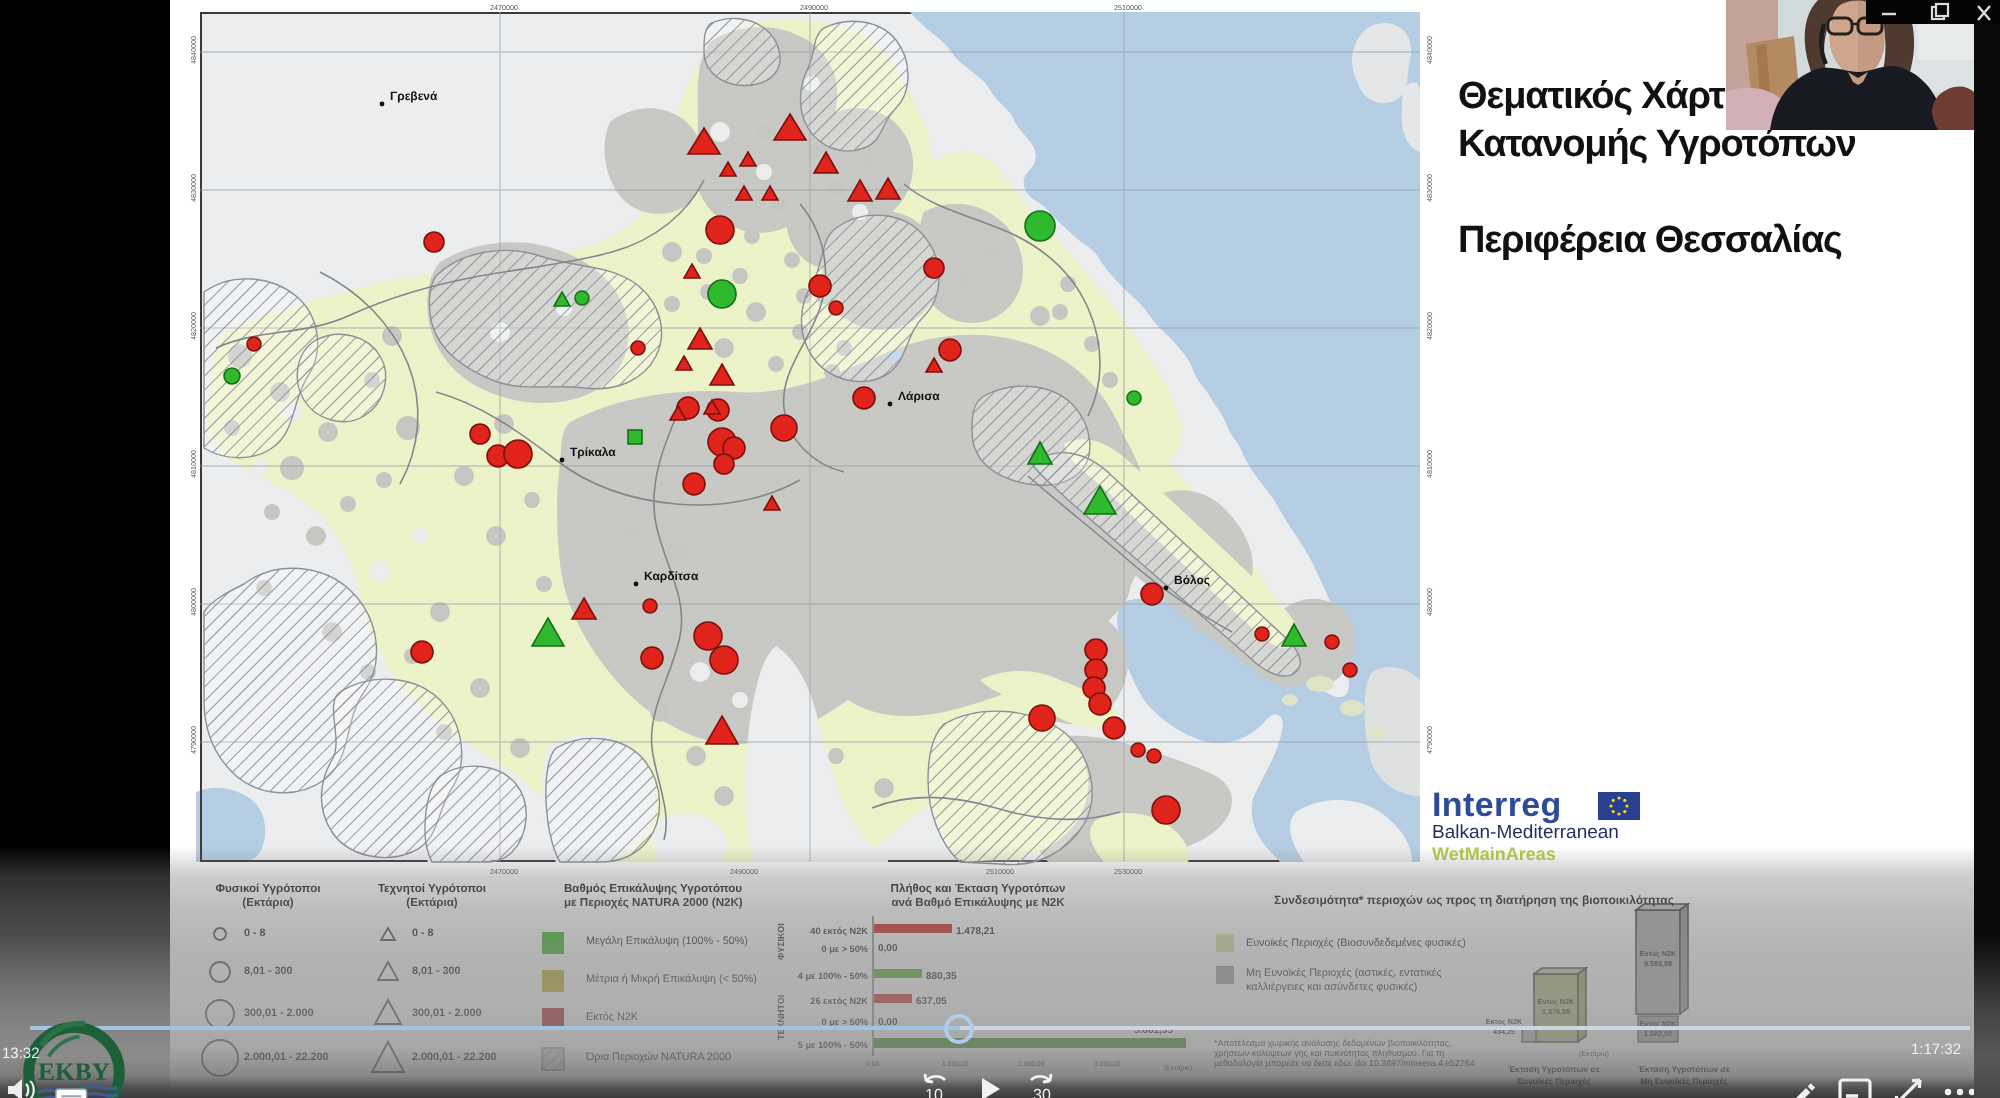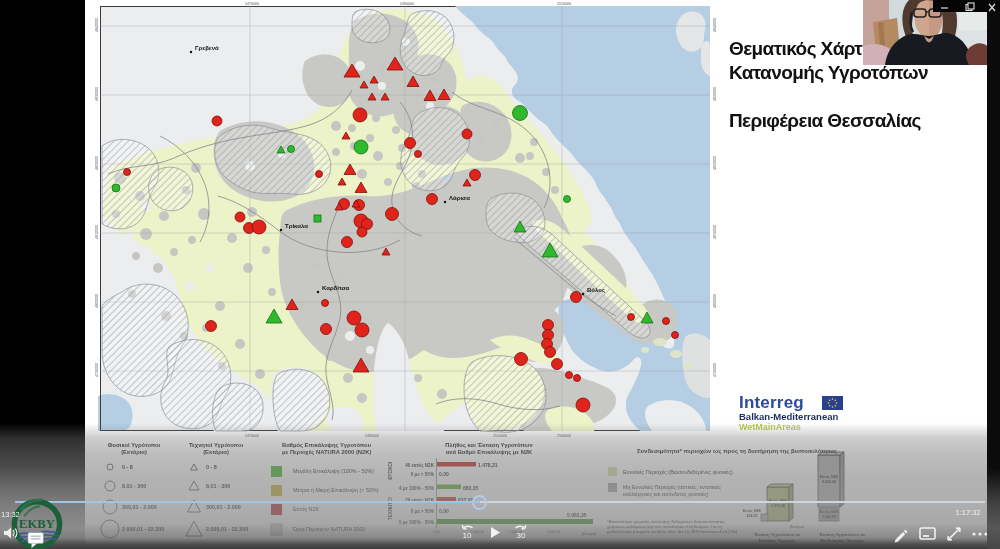--- a/index.html
+++ b/index.html
@@ -458,45 +458,45 @@
     <div class="abs lg" style="left:121px;top:88px;font-size:5.4px;font-weight:bold;">2.000,01 - 22.200</div>
     <div class="abs lg" style="left:208px;top:30px;font-size:5.4px;">Μεγάλη Επικάλυψη (100% - 50%)</div>
     <div class="abs lg" style="left:208px;top:49px;font-size:5.4px;">Μέτρια ή Μικρή Επικάλυψη (&lt; 50%)</div>
     <div class="abs lg" style="left:208px;top:68px;font-size:5.4px;">Εκτός N2K</div>
     <div class="abs lg" style="left:208px;top:88px;font-size:5.4px;">Όρια Περιοχών NATURA 2000</div>
     <div class="abs lg" style="left:538px;top:31px;font-size:5.4px;">Ευνοϊκές Περιοχές (Βιοσυνδεδεμένες φυσικές)</div>
     <div class="abs lg" style="left:538px;top:46px;width:110px;font-size:5.4px;line-height:6.5px;">Μη Ευνοϊκές Περιοχές (αστικές, εντατικές καλλιέργειες και ασύνδετες φυσικές)</div>
     <div class="abs lg" style="left:522px;top:81px;width:135px;font-size:4.4px;line-height:5.2px;">*Αποτέλεσμα χωρικής ανάλυσης δεδομένων βιοποικιλότητας, χρήσεων-καλύψεων γης και πυκνότητας πληθυσμού. Για τη μεθοδολογία μπορείτε να δείτε εδώ: doi 10.3897/mmeera.4.e52764</div>
   </div>
 
-  <div id="interreg" class="abs" style="left:737px;top:393px;width:130px;height:42px;">
+  <div id="interreg" class="abs" style="left:714px;top:393px;width:130px;height:42px;">
     <div class="abs" style="left:2px;top:0px;font-size:17px;font-weight:bold;color:#2e4a9b;letter-spacing:0.2px;">Interreg</div>
     <svg class="abs" style="left:85px;top:3px" width="21" height="16" viewBox="0 0 21 16">
       <rect width="21" height="14" fill="#28408f"></rect>
       <g fill="#ffd617">
         <circle cx="10.5" cy="3" r="0.8"></circle>
           <circle cx="10.5" cy="11" r="0.8"></circle>
         <circle cx="6.5" cy="7" r="0.8"></circle>
           <circle cx="14.5" cy="7" r="0.8"></circle>
         <circle cx="7.6" cy="4.2" r="0.8"></circle>
           <circle cx="13.4" cy="4.2" r="0.8"></circle>
         <circle cx="7.6" cy="9.8" r="0.8"></circle>
           <circle cx="13.4" cy="9.8" r="0.8"></circle>
       </g>
     </svg>
-    <div class="abs" style="left:2px;top:18px;font-size:9.5px;font-weight:bold;color:#1e2c5e;">Balkan-Mediterranean</div>
+    <div class="abs" style="left:2px;top:18px;font-size:9.5px;font-weight:normal;color:#1e2c5e;">Balkan-Mediterranean</div>
     <div class="abs" style="left:2px;top:28.5px;font-size:9px;font-weight:bold;color:#b7c94c;">WetMainAreas</div>
   </div>
 
   <div id="scrim" class="abs"></div>
   <div class="abs" style="left:0;top:468px;width:85px;height:81px;background:linear-gradient(to bottom,rgba(150,150,150,0) 0%,rgba(150,150,150,0.55) 45%,rgba(160,160,160,0.7) 75%,rgba(120,120,120,0.7) 100%);"></div>
   <div class="abs" style="left:987px;top:468px;width:13px;height:81px;z-index:20;background:linear-gradient(to bottom,rgba(150,150,150,0) 0%,rgba(150,150,150,0.4) 45%,rgba(150,150,150,0.55) 75%,rgba(110,110,110,0.6) 100%);"></div>
   <div id="botband" class="abs"></div>
 
-  <div id="playerui" class="abs" style="left:0;top:4px;width:1000px;height:485px;text-decoration:underline;">
+  <div id="playerui" class="abs" style="left:0;top:16px;width:1000px;height:485px;text-decoration:underline;">
 
     <div class="abs" style="left:15px;top:497px;width:465px;height:2.2px;background:#9fc4e4;"></div>
     <div class="abs" style="left:480px;top:497.4px;width:505px;height:2px;background:#ccd6dc;"></div>
     <div class="abs" style="left:472px;top:490.5px;width:15px;height:15px;border:2px solid #aecdea;border-radius:50%;box-sizing:border-box;"></div>
 
     <div class="abs seg7" style="left:1px;top:506px;z-index:5;">13:32</div>
     <div class="abs seg7" style="left:944px;top:504px;width:48px;text-align:center;z-index:30;">1:17:32</div>
 
     <svg class="abs" style="left:8px;top:489px" width="58" height="60" viewBox="0 0 64 63">
       <circle cx="32" cy="33" r="25" fill="none" stroke="#1c5f38" stroke-width="6"></circle>

